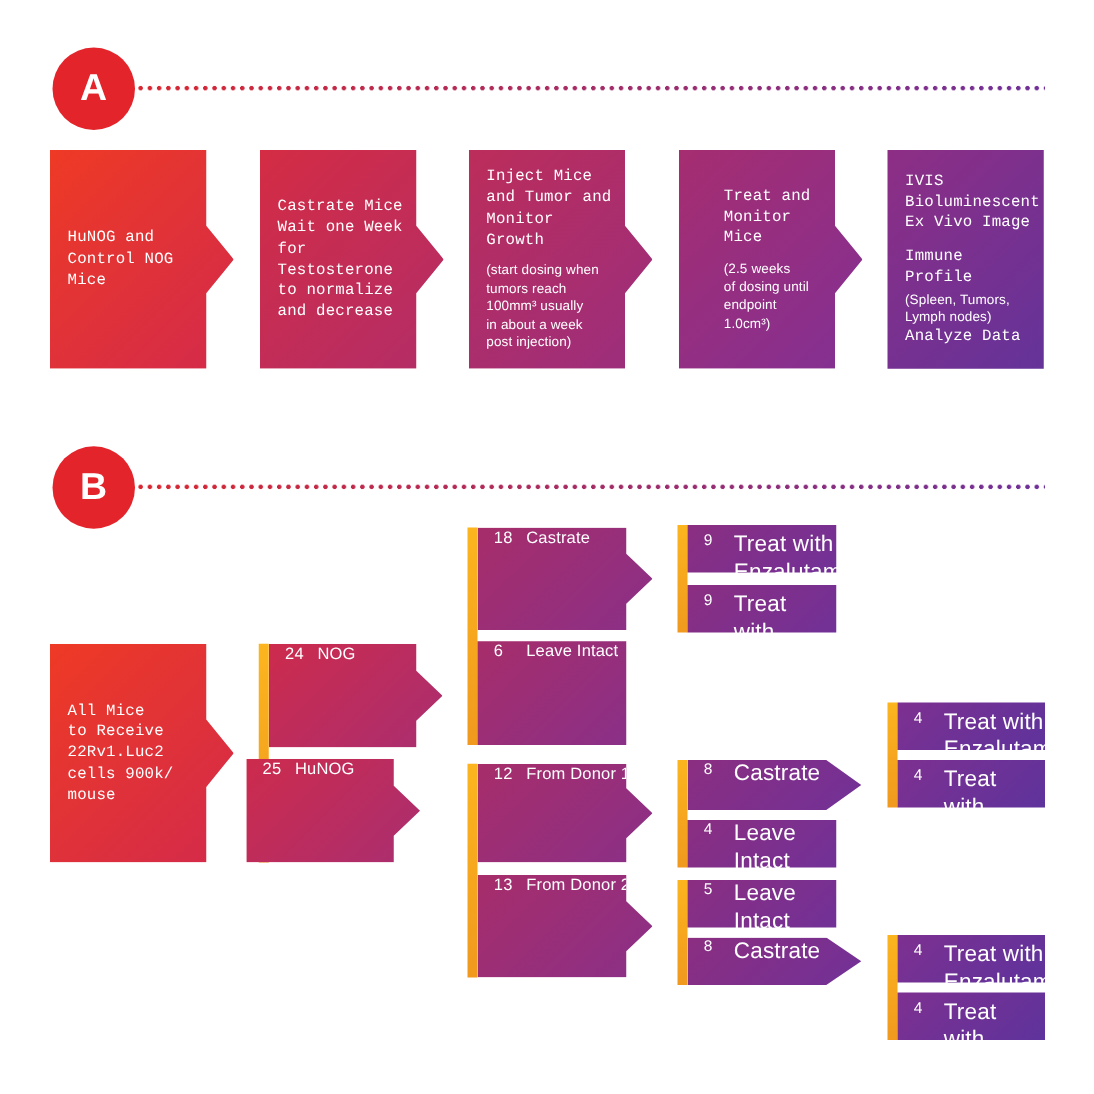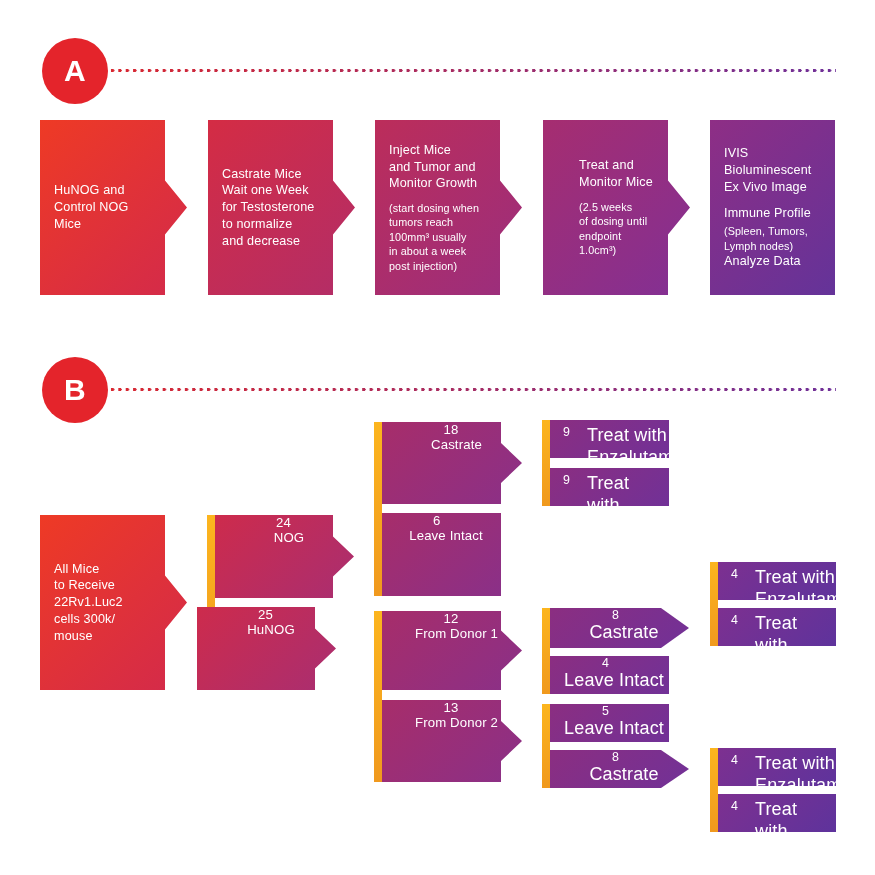--- a/index.html
+++ b/index.html
@@ -23,21 +23,21 @@
     mask-size:7.4px 5px;mask-repeat:repeat-x;
   }
   
   .abox{
     position:absolute;top:120px;height:175px;width:147px;box-sizing:border-box;
     display:flex;flex-direction:column;justify-content:center;
     padding:10px 30px 10px 14px;
   }
   .abox.noclip{width:125px;padding-right:10px;}
   .clip-tall{clip-path:polygon(0 0,calc(100% - 22px) 0,calc(100% - 22px) calc(50% - 27px),100% 50%,calc(100% - 22px) calc(50% + 27px),calc(100% - 22px) 100%,0 100%);}
-  .t-main{font-size:12.6px;line-height:1.33;white-space:pre-line;letter-spacing:.15px;}
+  .t-main{font-size:12.6px;line-height:1.33;white-space:pre-line;letter-spacing:.15px;font-family:Liberation Mono, monospace;}
   .t-sub{font-size:10.8px;line-height:1.34;white-space:pre-line;letter-spacing:.1px;margin-top:9px;}
   .mt10{margin-top:10px;}
   .mt12{}
   .tight{margin-top:2px;}
   
   .a1{background:linear-gradient(135deg,#ee3a25,#d32a4b);}
   .a2{background:linear-gradient(135deg,#d42c44,#b22d68);}
   .a3{background:linear-gradient(135deg,#bc2d5a,#9a2e7e);}
   .a4{background:linear-gradient(135deg,#a62d70,#823094);padding-left:36px;}
   .a5{background:linear-gradient(135deg,#8e2e85,#643399);}
@@ -45,21 +45,21 @@
   .col3{background:linear-gradient(135deg,#a72d6a,#8a3088);}
   .col4{background:linear-gradient(135deg,#8b2e81,#713197);}
   .col5{background:linear-gradient(135deg,#7d3090,#5e339c);}
   
   .ybar{position:absolute;width:8px;background:linear-gradient(180deg,#fcb51e,#f0991e);}
   
   .bnode{
     position:absolute;box-sizing:border-box;display:flex;
     padding-left:13px;padding-right:4px;color:#fff;
   }
-  .vcenter{align-items:center;flex-direction:column;}
+  .vcenter{}
   .vtop{align-items:flex-start;padding-top:5px;}
   .clip-mid{clip-path:polygon(0 0,calc(100% - 21px) 0,calc(100% - 21px) calc(50% - 20px),100% 50%,calc(100% - 21px) calc(50% + 20px),calc(100% - 21px) 100%,0 100%);}
   .clip-small{clip-path:polygon(0 0,calc(100% - 28px) 0,100% 50%,calc(100% - 28px) 100%,0 100%);}
   .num{width:26px;flex-shrink:0;font-size:13.2px;letter-spacing:.2px;}
   .lbl{font-size:13.2px;line-height:1.22;white-space:pre-line;letter-spacing:.15px;}
   .bnode-sm .num{width:24px;font-size:12.4px;}
   .bnode-sm .lbl{font-size:18px;}
 </style>
 </head>
 <body>
@@ -112,21 +112,21 @@
     <div class="t-main mt12">Analyze Data</div>
   </div>
 
   <div class="marker" style="left:42px;top:357px">B</div>
   <div class="dots" style="top:387px"></div>
 
   <div class="abox a1 clip-tall" style="left:40px;top:515px">
     <div class="t-main">All Mice
 to Receive
 22Rv1.Luc2
-cells 300k/
+cells 900k/
 mouse</div>
   </div>
 
   <div class="ybar" style="left:207px;top:515px;height:175px"></div>
   <div class="ybar" style="left:374px;top:422px;height:174px"></div>
   <div class="ybar" style="left:374px;top:611px;height:171px"></div>
   <div class="ybar" style="left:542px;top:420px;height:86px"></div>
   <div class="ybar" style="left:542px;top:608px;height:86px"></div>
   <div class="ybar" style="left:542px;top:704px;height:84px"></div>
   <div class="ybar" style="left:710px;top:562px;height:84px"></div>

